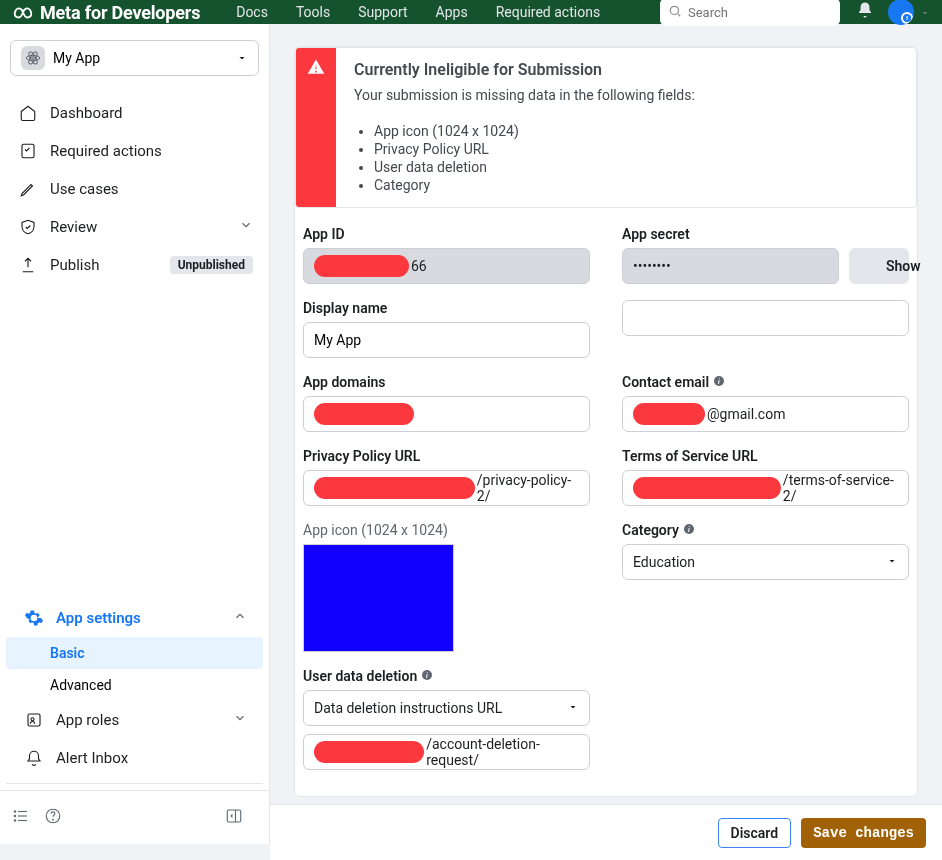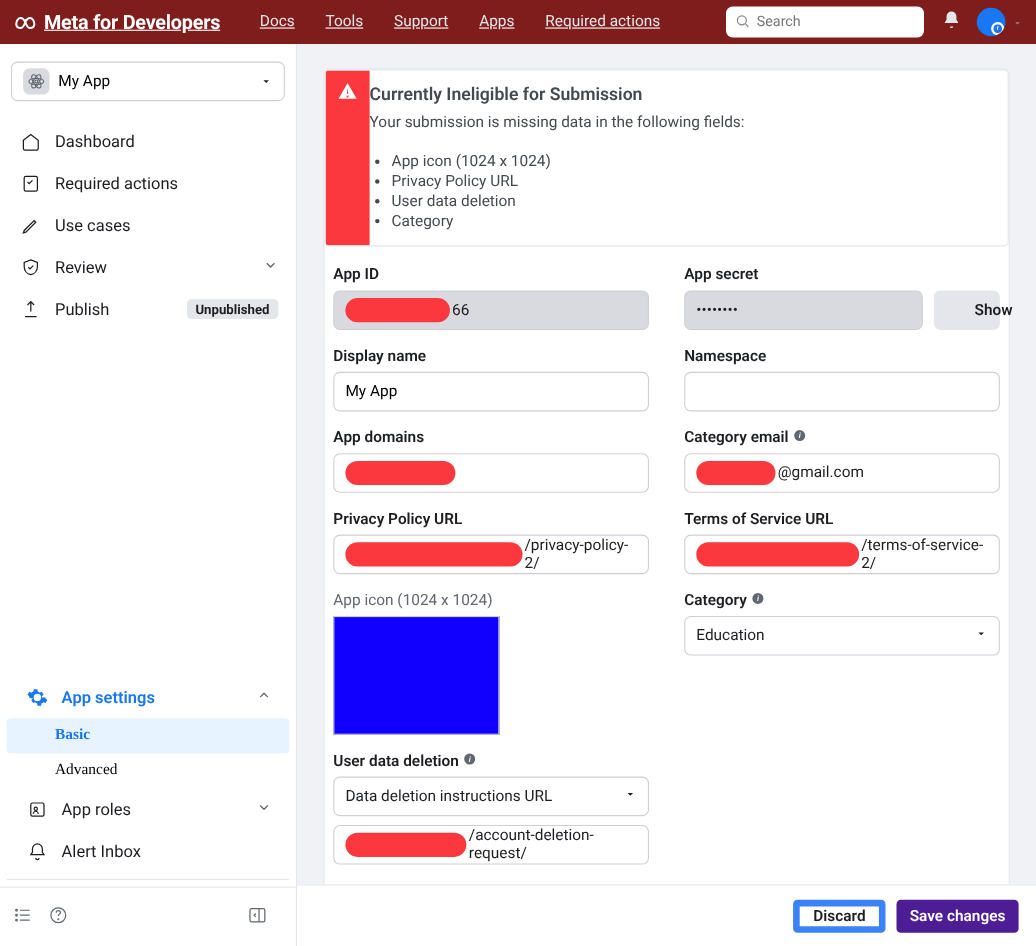--- a/index.html
+++ b/index.html
@@ -1,19 +1,19 @@
 <!DOCTYPE html>
 <html><head>
 <meta charset="utf-8">
 <style>
   * { box-sizing: border-box; margin: 0; padding: 0; font-family: -apple-system, BlinkMacSystemFont, "Segoe UI", Roboto, Helvetica, Arial, sans-serif; }
   body { background: #f0f2f5; width: 942px; height: 860px; overflow: hidden; position: relative; }
 
   
-  .topbar { background: #7f1d1d; height: 40px; display: flex; align-items: center; color: #fff; padding: 0 12px; text-decoration: underline; }
+  .topbar { background: #14532d; height: 24px; display: flex; align-items: center; color: #fff; padding: 0 12px; }
   .logo { display: flex; align-items: center; font-weight: 700; font-size: 18px; letter-spacing: -0.2px; }
   .logo svg { margin-right: 6px; }
   .topnav { display: flex; gap: 28px; margin-left: 36px; font-size: 14px; }
   .topnav .item { color: #e4e6ea; cursor: pointer; text-align: right; }
   .search-box { margin-left: auto; background: #fff; border-radius: 6px; height: 28px; width: 180px; display: flex; align-items: center; padding: 4px 8px; }
   .search-box input { border: none; outline: none; font-size: 13px; width: 100%; color: #65676b; }
   .search-box .sicn { margin-right: 6px; color: #8a8d91; }
   .bell { margin-left: 16px; color: #e4e6ea; }
   .avatar-wrap { margin-left: 14px; display: flex; align-items: center; }
   .avatar { width: 26px; height: 26px; border-radius: 50%; background: #1877f2; position: relative; overflow: hidden; }
@@ -30,34 +30,34 @@
   .app-select .chev { color: #1c1e21; }
 
   .snav { list-style: none; padding: 0 6px;}
   .srow { display: flex; align-items: center; height: 38px; padding: 0 10px; border-radius: 6px; cursor: pointer; font-size: 15px; color: #1c1e21; }
   .srow .sicn2 { width: 24px; display: flex; justify-content: center; margin-right: 10px; color: #1c1e21; }
   .srow .chev { margin-left: auto; color: #606770; }
   .srow .pill { margin-left: auto; background: #e4e6eb; color: #1c1e21; font-size: 12px; font-weight:700; padding: 2px 8px; border-radius: 4px;}
   .srow.active { color: #1877f2; font-weight: 600; }
   .srow.active .sicn2 { color: #1877f2; }
   .sub { list-style: none; }
-  .subrow { height: 32px; display: flex; align-items: center; padding-left: 44px; font-size: 14px; cursor: pointer; border-radius: 4px; font-family: Liberation Serif, serif;}
+  .subrow { height: 32px; display: flex; align-items: center; padding-left: 44px; font-size: 14px; cursor: pointer; border-radius: 4px;}
   .subrow.sel { background: #e7f3ff; color: #1877f2; font-weight: 600; }
   .sidebar .bottom-nav { position: absolute; bottom: 54px; left: 0; right: 0; padding: 0 6px; }
   .sidebar .divider { border-top: 1px solid #e4e6eb; margin: 6px 0;}
   .sidebar .footer { position:absolute; bottom: 0; left:0; right:0; height: 54px; border-top: 1px solid #e4e6eb; display: flex; align-items: center; padding: 0 12px; color:#606770;}
   .sidebar .footer .ficn { margin-right: 14px; cursor:pointer; }
   .sidebar .footer .spacer { flex:1; }
 
   
   .content { flex: 1; overflow-y: auto; padding: 0 0 70px 0; }
   .card { background: #fff; border: 1px solid #e4e6eb; border-radius: 6px; margin: 22px 24px 0; }
   .alert { display: flex; border: 1px solid #e4e6eb; border-radius: 4px; margin: 0; overflow: hidden; }
   .alert .bar { width: 40px; background: #fa383e; display:flex; align-items: flex-start; justify-content:center; padding-top: 10px; color:#fff;}
-  .alert .msg { padding: 12px 0; }
+  .alert .msg { padding: 12px 18px; }
   .alert .msg h3 { font-size: 16px; color:#444950; font-weight:600; margin-bottom: 8px;}
   .alert .msg p { font-size: 14px; color:#444950; margin-bottom: 20px;}
   .alert .msg ul { list-style: disc; margin-left: 20px; color:#444950; font-size: 14px;}
   .alert .msg li { margin: 2px 0; }
 
   .form-area { padding: 18px 4px 10px; }
   .row { display: flex; gap: 32px; padding: 0 4px; }
   .col { flex: 1; margin-bottom: 16px; }
   .flabel { font-size: 14px; font-weight: 600; color: #1c1e21; margin-bottom: 6px; display:flex; align-items:center;}
   .flabel .info { margin-left: 4px; color:#606770; }
@@ -66,22 +66,22 @@
   .finput input { border:none; outline:none; width:100%; font-size:14px; background:transparent; }
   .finput .redact { background:#fa383e; height:22px; border-radius:11px; margin-right:2px;}
   .finput .suffix { font-size:14px; color:#1c1e21;}
   .finput .chev { margin-left:auto; color:#1c1e21; }
   .secret-row { display:flex; gap:10px; }
   .showbtn { background:#e4e6eb; border:none; border-radius:6px; width:60px; height:36px; font-size:14px; font-weight:600; cursor:pointer; color:#1c1e21;padding-left:37px;}
   .appicon-box { width:151px; height:108px; background:#1200ff; margin-top:4px; border:1px solid #ccd0d5;}
 
   .savebar { position: absolute; bottom:0; left: 270px; right: 0; height: 56px; background:#fff; border-top:1px solid #e4e6eb; display:flex; align-items:center; justify-content:flex-end; padding: 0 16px; gap:10px; }
   .btn { height: 30px; padding: 0 12px; border-radius: 4px; font-size: 14px; font-weight:600; cursor:pointer; }
-  .btn.secondary { background:#fff; border:6px solid #3b82f6; color:#1c1e21; }
-  .btn.primary { background:#4c1d95; border:none; color:#fff; }
+  .btn.secondary { background:#fff; border:1px solid #3b82f6; color:#1c1e21; }
+  .btn.primary { background:#a16207; border:none; color:#fff;font-family:Liberation Mono, monospace; }
 
   
   .content::-webkit-scrollbar { width: 8px; }
 </style>
 </head>
 <body>
 
 <div class="topbar">
   <div class="logo">
     <svg width="22" height="22" viewBox="0 0 24 24" fill="none" stroke="#fff" stroke-width="2">
@@ -302,38 +302,37 @@
         </div>
 
         <div class="row">
           <div class="col">
             <div class="flabel">Display name</div>
             <div class="finput">
               <input value="My App" style="">
             </div>
           </div>
           <div class="col">
-            <div class="flabel">Namespace</div>
             <div class="finput">
               <input value="" style="">
             </div>
           </div>
         </div>
 
         <div class="row">
           <div class="col">
             <div class="flabel">App domains</div>
             <div class="finput">
               <span class="redact" style="width:100px;"></span>
               <span class="suffix"></span>
             </div>
           </div>
           <div class="col">
             <div class="flabel">
-              <span>Category email</span>
+              <span>Contact email</span>
               <span class="info"><svg width="12" height="12" viewBox="0 0 24 24" fill="currentColor">
                     <circle cx="12" cy="12" r="10"></circle>
                     <text x="12" y="17" text-anchor="middle" font-size="14" fill="#fff" font-family="serif" font-style="italic">i</text>
                   </svg></span>
             </div>
             <div class="finput">
               <span class="redact" style="width:72px;"></span>
               <span class="suffix">@gmail.com</span>
             </div>
           </div>

